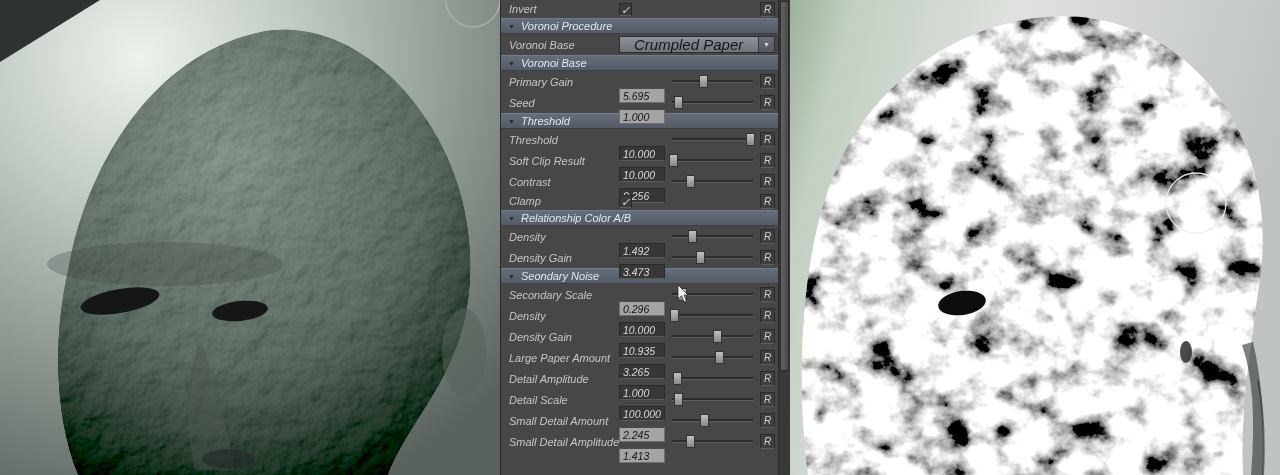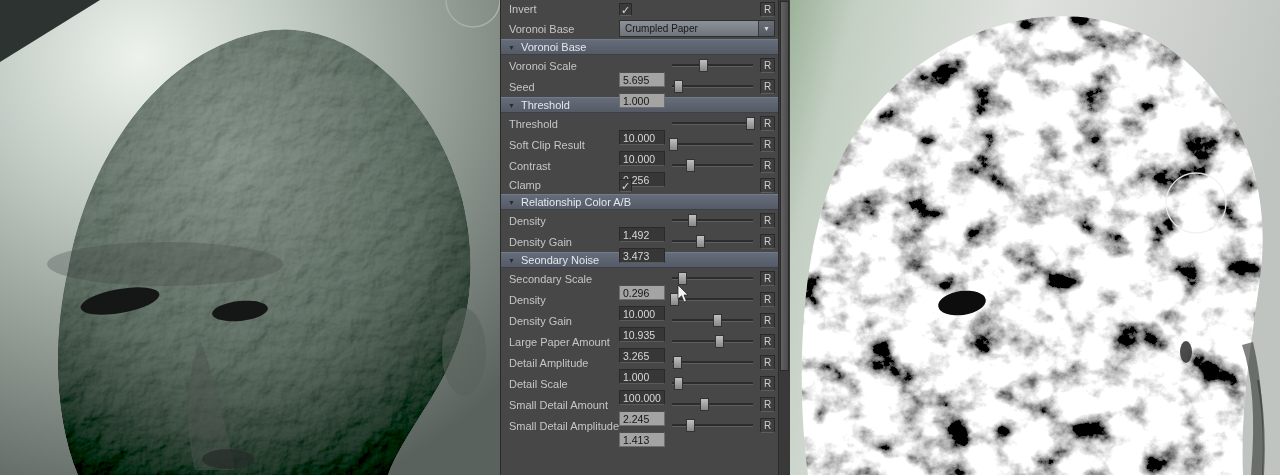--- a/index.html
+++ b/index.html
@@ -5,21 +5,21 @@
   html,body{margin:0;padding:0;background:#111;}
   .stage{position:relative;width:1280px;height:475px;overflow:hidden;
          font-family:"Liberation Sans", sans-serif; -webkit-font-smoothing:antialiased;}
   .viewport{position:absolute;top:0;height:475px;}
   #left-vp{left:0;width:500px;}
   #right-vp{left:790px;width:490px;}
   .viewport svg{display:block;}
 
   
   .panel{position:absolute;left:500px;top:0;width:290px;height:475px;
-         background:#474747;border-left:1px solid #2a2a2a;box-sizing:border-box;}
+         background:#474747;border-left:1px solid #2a2a2a;box-sizing:border-box;font-style:italic;}
   .rows{position:absolute;left:0;top:0;width:278px;height:475px;overflow:hidden;}
   .prow{display:flex;align-items:center;height:21px;padding:0 4px 0 8px;box-sizing:border-box;}
   .cbrow{height:18px;}
   .plabel{width:110px;flex:0 0 110px;font-size:11px;color:#c6c6c6;white-space:nowrap;overflow:hidden;}
   .vbox{flex:0 0 46px;width:46px;height:15px;line-height:14px;background:#373737;
         border:1px solid #2a2a2a;border-bottom-color:#5a5a5a;color:#d8d8d8;
         font-size:10.5px;padding:0 3px;box-sizing:border-box;margin-right:7px;
         white-space:nowrap;overflow:hidden;margin-top:28px;}
   .vbox.light{background:#a4a4a4;color:#141414;border-color:#6e6e6e;border-top-color:#4c4c4c;}
   .slider{flex:1 1 auto;position:relative;height:15px;margin-right:7px;}
@@ -34,21 +34,21 @@
        background:linear-gradient(#666d7a,#545b67);border-top:1px solid #747b88;
        border-bottom:1px solid #3a3f49;color:#e3e7ee;font-size:11px;}
   .tri{font-size:7px;color:#272b32;line-height:1;}
   .hlbl{white-space:nowrap;}
   .cb{flex:0 0 13px;width:13px;height:13px;background:#3b3b3b;border:1px solid #292929;
       border-bottom-color:#5c5c5c;color:#dcdcdc;font-size:11px;line-height:12px;
       text-align:center;margin-right:6px;box-sizing:border-box;}
   .spacer{flex:1 1 auto;}
   .dd{flex:1 1 auto;height:17px;display:flex;align-items:center;
       background:linear-gradient(#8d929a,#6f747b);border:1px solid #2e2e2e;box-sizing:border-box;}
-  .ddtext{flex:1;padding:0 5px;font-size:10px;color:#15171a;white-space:nowrap;overflow:hidden;}
+  .ddtext{flex:1;padding:0 14px;font-size:15px;color:#15171a;white-space:nowrap;overflow:hidden;}
   .ddarrow{width:15px;align-self:stretch;background:linear-gradient(#6b7077,#545962);
            border-left:1px solid #3a3a3a;color:#d6d9de;font-size:7px;
            display:flex;align-items:center;justify-content:center;}
   .sb{position:absolute;top:0;right:0;width:12px;height:475px;background:#393939;
       border-left:1px solid #2b2b2b;box-sizing:border-box;}
   .sbthumb{position:absolute;top:1px;left:1px;width:9px;height:370px;
            background:linear-gradient(90deg,#626262,#4b4b4b);border:1px solid #2b2b2b;box-sizing:border-box;}
   .cursor{position:absolute;left:176px;top:285px;width:12px;height:18px;pointer-events:none;}
 </style>
 </head>
@@ -95,33 +95,37 @@
   </div>
 
   <div class="panel">
     <div class="rows">
         <div class="prow cbrow">
           <span class="plabel">Invert</span>
           <span class="cb">✓</span>
           <span class="spacer"></span>
           <span class="rbtn">R</span>
         </div>
+        <div class="hdr">
+          <span class="tri">▼</span>
+          <span class="hlbl">Voronoi Procedure</span>
+        </div>
         <div class="prow">
           <span class="plabel">Voronoi Base</span>
           <span class="dd">
             <span class="ddtext">Crumpled Paper</span>
             <span class="ddarrow">▼</span>
           </span>
         </div>
         <div class="hdr">
           <span class="tri">▼</span>
           <span class="hlbl">Voronoi Base</span>
         </div>
         <div class="prow">
-          <span class="plabel">Voronoi Scale</span>
+          <span class="plabel">Primary Gain</span>
           <span class="vbox light">5.695</span>
           <span class="slider">
             <span class="track"></span>
             <span class="handle" style="left: calc(38% - 4px);"></span>
           </span>
           <span class="rbtn">R</span>
         </div>
         <div class="prow">
           <span class="plabel">Seed</span>
           <span class="vbox light">1.000</span>

